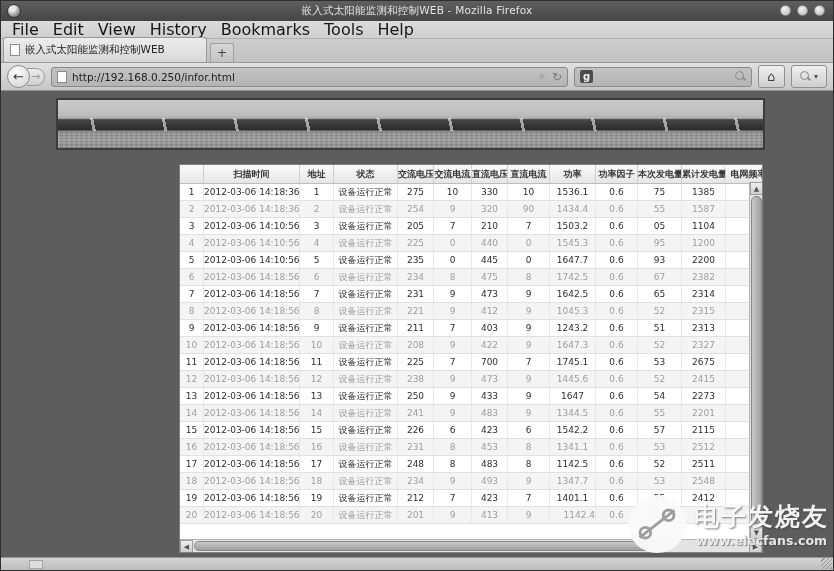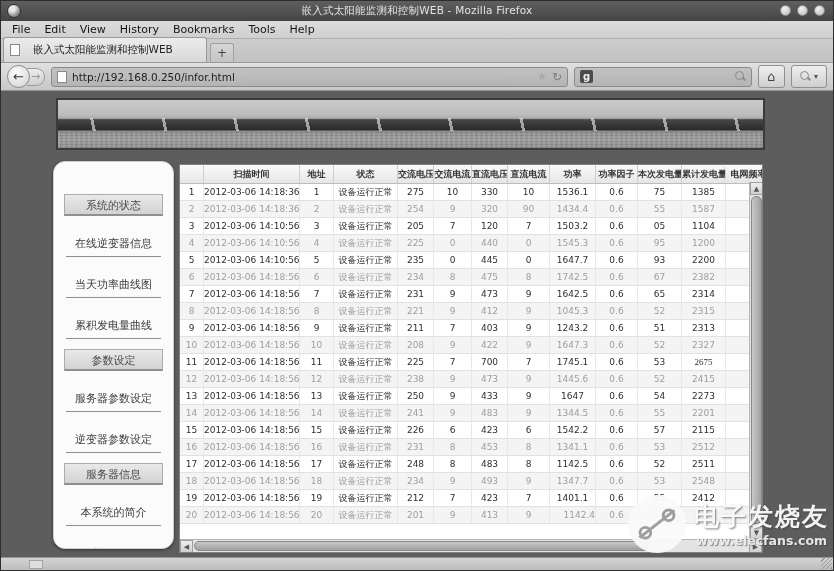--- a/index.html
+++ b/index.html
@@ -9,25 +9,25 @@
   
   .titlebar { position:relative; height:20px; background:linear-gradient(#5f5f5f,#454545); display:flex; align-items:center; }
   .ff-icon { position:absolute; left:6px; top:3px; width:14px; height:14px; border-radius:50%;
     background:radial-gradient(circle at 35% 30%, #e8e8e8 0 25%, #9a9a9a 60%, #5f5f5f 100%); border:1px solid #333; }
   .win-title { flex:1; text-align:center; font-size:10.5px; color:#e2e2e2; letter-spacing:.2px; }
   .win-btns { position:absolute; right:8px; top:4px; display:flex; gap:6px; }
   .win-btn { width:11px; height:11px; border-radius:50%; background:radial-gradient(circle at 35% 30%, #f2f2f2, #b9b9b9); border:1px solid #8e8e8e; }
 
   
   .menubar { height:18px; background:linear-gradient(#dcdcdc,#cfcfcf); border-bottom:1px solid #b0b0b0; display:flex; align-items:center; padding-left:4px; }
-  .menu-item { font-size:11px; color:#161616; padding:0 7px; cursor:default; }
+  .menu-item { font-size:16px; color:#161616; padding:0 7px; cursor:default; }
 
   
   .tabbar { height:24px; background:linear-gradient(#cdcdcd,#c2c2c2); border-bottom:1px solid #9b9b9b; display:flex; align-items:flex-end; padding-left:2px; }
-  .tab { width:204px; height:22px; background:linear-gradient(#ececec,#d8d8d8); border:1px solid #999; border-bottom:none; border-radius:3px 3px 0 0; display:flex; align-items:center; padding:12px 6px; gap:13px; }
+  .tab { width:204px; height:22px; background:linear-gradient(#ececec,#d8d8d8); border:1px solid #999; border-bottom:none; border-radius:3px 3px 0 0; display:flex; align-items:center; padding:12px 6px; gap:5px; }
   .doc-icon { width:10px; height:12px; background:#fdfdfd; border:1px solid #8a8a8a; flex:none; }
   .tab-label { font-size:10.5px; color:#222; white-space:nowrap; overflow:hidden; }
   .newtab { width:24px; height:19px; margin-left:3px; background:linear-gradient(#d6d6d6,#c4c4c4); border:1px solid #a0a0a0; border-bottom:none; border-radius:3px 3px 0 0; text-align:center; font-size:12px; color:#444; line-height:18px; }
 
   
   .navbar { height:28px; background:linear-gradient(#e0e0e0,#c8c8c8); border-bottom:1px solid #8f8f8f; display:flex; align-items:center; padding:0 6px; gap:6px; }
   .nav-group { display:flex; align-items:center; flex:none; }
   .back-btn { width:23px; height:23px; border-radius:50%; background:radial-gradient(circle at 40% 30%, #fbfbfb, #d2d2d2); border:1px solid #8a8a8a; text-align:center; line-height:21px; font-size:13px; color:#333; z-index:2; }
   .fwd-btn { width:18px; height:18px; border-radius:0 9px 9px 0; background:linear-gradient(#ededed,#d0d0d0); border:1px solid #9a9a9a; border-left:none; margin-left:-3px; text-align:center; line-height:16px; font-size:11px; color:#9a9a9a; }
   .urlbar { flex:1; height:20px; background:linear-gradient(#c2c2c2,#b4b4b4); border:1px solid #8a8a8a; border-radius:3px; display:flex; align-items:center; padding:0 5px; gap:5px; }
@@ -152,32 +152,20 @@
     </div>
   </div>
 
   <div class="content">
 
     <div class="photo">
       <div class="streaks"></div>
       <div class="ground"></div>
     </div>
 
-    <div class="sidebar">
-        <div class="side-header">系统的状态</div>
-        <div class="side-link">在线逆变器信息</div>
-        <div class="side-link">当天功率曲线图</div>
-        <div class="side-link">累积发电量曲线</div>
-        <div class="side-header">参数设定</div>
-        <div class="side-link">服务器参数设定</div>
-        <div class="side-link">逆变器参数设定</div>
-        <div class="side-header">服务器信息</div>
-        <div class="side-link">本系统的简介</div>
-        <div class="side-link">本系统的版本号</div>
-      </div>
 
     <div class="panel">
       <div class="thead">
           <div class="th" style="width: 24px;"></div>
           <div class="th" style="width: 96px;">扫描时间</div>
           <div class="th" style="width: 34px;">地址</div>
           <div class="th" style="width: 64px;">状态</div>
           <div class="th" style="width: 36px;">交流电压</div>
           <div class="th" style="width: 38px;">交流电流</div>
           <div class="th" style="width: 36px;">直流电压</div>
@@ -219,21 +207,21 @@
             <div class="td" style="width: 44px;">1587</div>
             <div class="td" style="width: 46px;"></div>
           </div>
           <div class="tr odd">
             <div class="td" style="width: 24px;">3</div>
             <div class="td" style="width: 96px;">2012-03-06 14:10:56</div>
             <div class="td" style="width: 34px;">3</div>
             <div class="td" style="width: 64px;">设备运行正常</div>
             <div class="td" style="width: 36px;">205</div>
             <div class="td" style="width: 38px;">7</div>
-            <div class="td" style="width: 36px;">120</div>
+            <div class="td" style="width: 36px;">210</div>
             <div class="td" style="width: 42px;">7</div>
             <div class="td" style="width: 46px;">1503.2</div>
             <div class="td" style="width: 42px;">0.6</div>
             <div class="td" style="width: 44px;">05</div>
             <div class="td" style="width: 44px;">1104</div>
             <div class="td" style="width: 46px;"></div>
           </div>
           <div class="tr even">
             <div class="td" style="width: 24px;">4</div>
             <div class="td" style="width: 96px;">2012-03-06 14:10:56</div>
@@ -344,21 +332,21 @@
             <div class="td" style="width: 96px;">2012-03-06 14:18:56</div>
             <div class="td" style="width: 34px;">11</div>
             <div class="td" style="width: 64px;">设备运行正常</div>
             <div class="td" style="width: 36px;">225</div>
             <div class="td" style="width: 38px;">7</div>
             <div class="td" style="width: 36px;">700</div>
             <div class="td" style="width: 42px;">7</div>
             <div class="td" style="width: 46px;">1745.1</div>
             <div class="td" style="width: 42px;">0.6</div>
             <div class="td" style="width: 44px;">53</div>
-            <div class="td" style="width: 44px; font-family: Liberation Serif, serif;">2675</div>
+            <div class="td" style="width: 44px;">2675</div>
             <div class="td" style="width: 46px;"></div>
           </div>
           <div class="tr even">
             <div class="td" style="width: 24px;">12</div>
             <div class="td" style="width: 96px;">2012-03-06 14:18:56</div>
             <div class="td" style="width: 34px;">12</div>
             <div class="td" style="width: 64px;">设备运行正常</div>
             <div class="td" style="width: 36px;">238</div>
             <div class="td" style="width: 38px;">9</div>
             <div class="td" style="width: 36px;">473</div>

